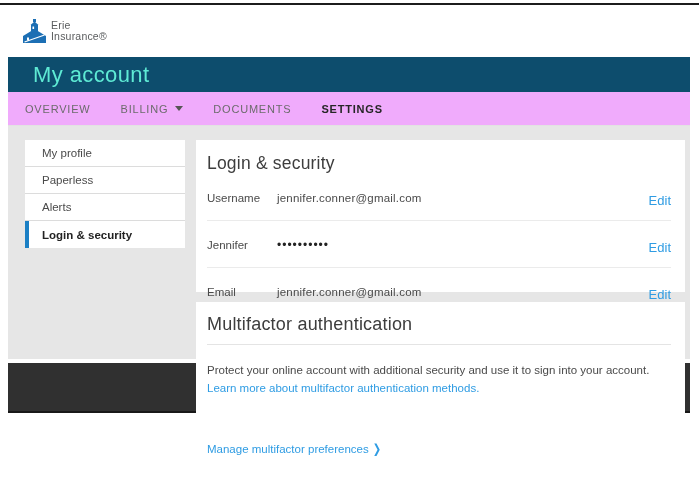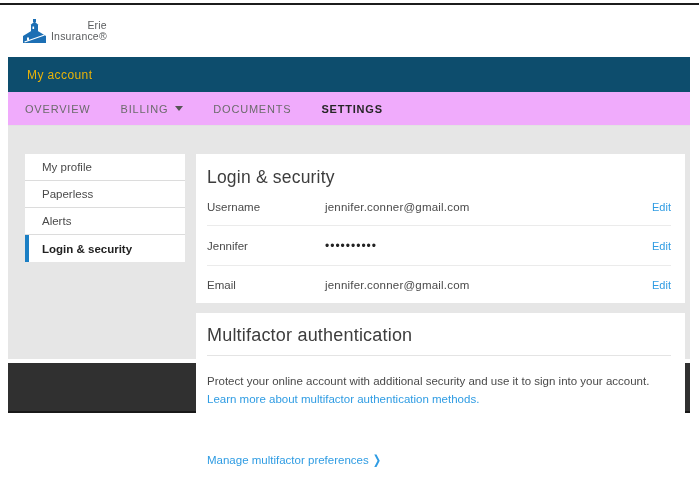--- a/index.html
+++ b/index.html
@@ -7,61 +7,61 @@
   body { font-family:"Liberation Sans", sans-serif; }
   .page { position:relative; width:699px; height:499px; background:#fff; overflow:hidden; }
 
   .top-line { position:absolute; top:3px; left:0; width:699px; height:2px; background:#1c1c1c; }
 
   
   .site-header { margin:5px 9px 0 8px; height:52px; background:#fff;
                  display:flex; align-items:center; justify-content:space-between; padding:0 14px; }
   .logo { display:flex; align-items:center; gap:4px; cursor:pointer; }
   .logo-icon { width:25px; height:26px; display:block; }
-  .logo-text { font-size:10.5px; line-height:1.05; color:#5a5c5e; letter-spacing:.2px;text-align:right; }
+  .logo-text { font-size:10.5px; line-height:1.05; color:#5a5c5e; letter-spacing:.2px; }
   .header-right { display:flex; align-items:center; gap:14px; }
   .user-name { font-size:11px; color:#4a4a4a; letter-spacing:.4px; }
   .menu-icon { width:20px; height:14px; display:flex; flex-direction:column; justify-content:space-between; cursor:pointer; }
   .menu-icon span { display:block; height:3px; background:#333; border-radius:1px; }
 
   
-  .banner { margin:0 9px 0 8px; height:35px; background:#0d4d6d; color:#eab308;
-            display:flex; align-items:center; padding-left:19px;
-            font-size:12px; font-weight:500; letter-spacing:.4px; }
+  .banner { margin:0 9px 0 8px; height:35px; background:#0d4d6d; color:#5eead4;
+            display:flex; align-items:center; padding-left:25px;
+            font-size:22px; font-weight:500; letter-spacing:.4px; }
 
   
   .tabbar { margin:0 9px 0 8px; height:34px; background:#f0abfc; border-bottom:1px solid #e2e2e2;
             display:flex; align-items:center; padding-left:17px; }
   .tab { font-size:11px; letter-spacing:.8px; color:#6b6b6b; margin-right:30px;
          display:flex; align-items:center; gap:7px; cursor:pointer; }
   .tab.active { color:#262626; font-weight:bold; }
   .dd-arrow { width:0; height:0; border-left:4.5px solid transparent; border-right:4.5px solid transparent;
               border-top:5px solid #555; display:inline-block; }
 
   
   .content { margin:0 9px 0 8px; height:233px; background:#e6e6e6;
-             padding:28px 5px 0 17px; display:flex; gap:11px; }
+             padding:14px 5px 0 17px; display:flex; gap:11px; }
 
   .sidebar { width:160px; flex-shrink:0; }
   .side-item { background:#fff; height:27px; display:flex; align-items:center;
                padding-left:17px; font-size:11.5px; color:#4a4a4a;
                border-bottom:1px solid #dcdcdc; cursor:pointer; }
   .side-item.active { border-left:4px solid #1b7fc4; padding-left:13px;
                       font-weight:bold; color:#222; border-bottom:none; }
 
   .main { flex:1; display:flex; flex-direction:column; }
   .card { background:#fff; }
   .card-login { height:152px; padding:13px 14px 0 11px; }
   .card-title { font-size:17.5px; font-weight:500; color:#3d3d3d; letter-spacing:.2px; }
-  .kv-row { display:flex; align-items:center; padding:13px 0 12px 0; border-bottom:1px solid #ebebeb;gap:48px; }
+  .kv-row { display:flex; align-items:center; padding:13px 0 12px 0; border-bottom:1px solid #ebebeb; }
   .kv-row.last { border-bottom:none;justify-content:center; }
   .kv-label { width:70px; font-size:11.5px; color:#4a4a4a; }
   .kv-value { flex:1; font-size:11.5px; color:#4a4a4a; letter-spacing:.2px; }
   .kv-value.dots { font-size:12px; letter-spacing:1px; color:#222; }
-  .edit-link { font-size:11px; color:#2f9ce3; cursor:pointer; text-decoration:none; }
+  .edit-link { font-size:13px; color:#2f9ce3; cursor:pointer; text-decoration:none;margin-top:6px; }
 
   .card-mfa { margin-top:10px; height:114px; padding:12px 14px 0 11px; }
   .mfa-title { font-size:18px; font-weight:500; color:#3d3d3d; letter-spacing:.2px;
                padding-bottom:9px; border-bottom:1px solid #e4e4e4; }
   .mfa-desc { margin-top:17px; font-size:11.5px; line-height:1.55; color:#4a4a4a; }
   .text-link { color:#2f9ce3; cursor:pointer; text-decoration:none; display:inline-block; }
   .manage-row { margin-top:13px; font-size:11.5px; }
   .manage-link { color:#2f9ce3; cursor:pointer; text-decoration:none; display:inline-flex; align-items:center; gap:4px;margin-top:32px; }
   .chevron { font-size:10px; color:#2f9ce3; transform:scaleY(1.25); }
 

